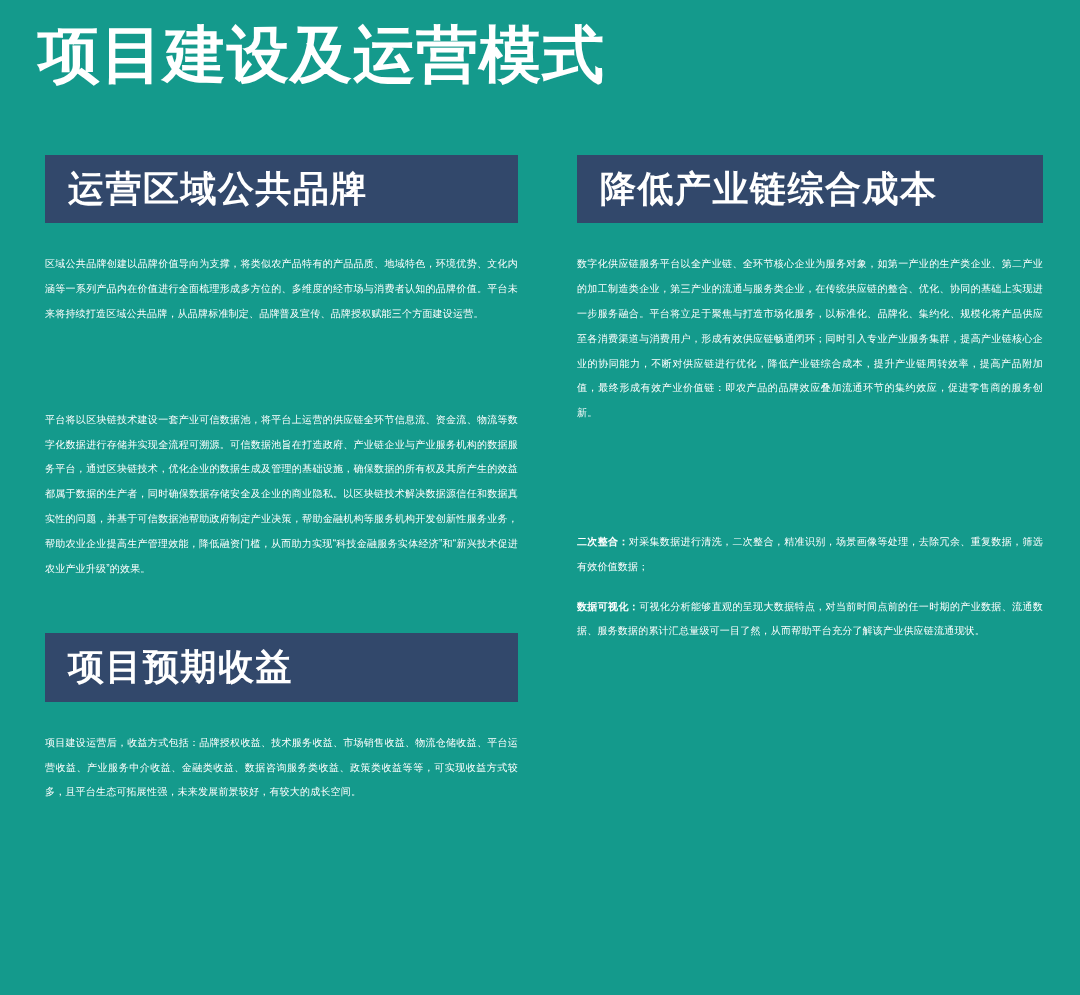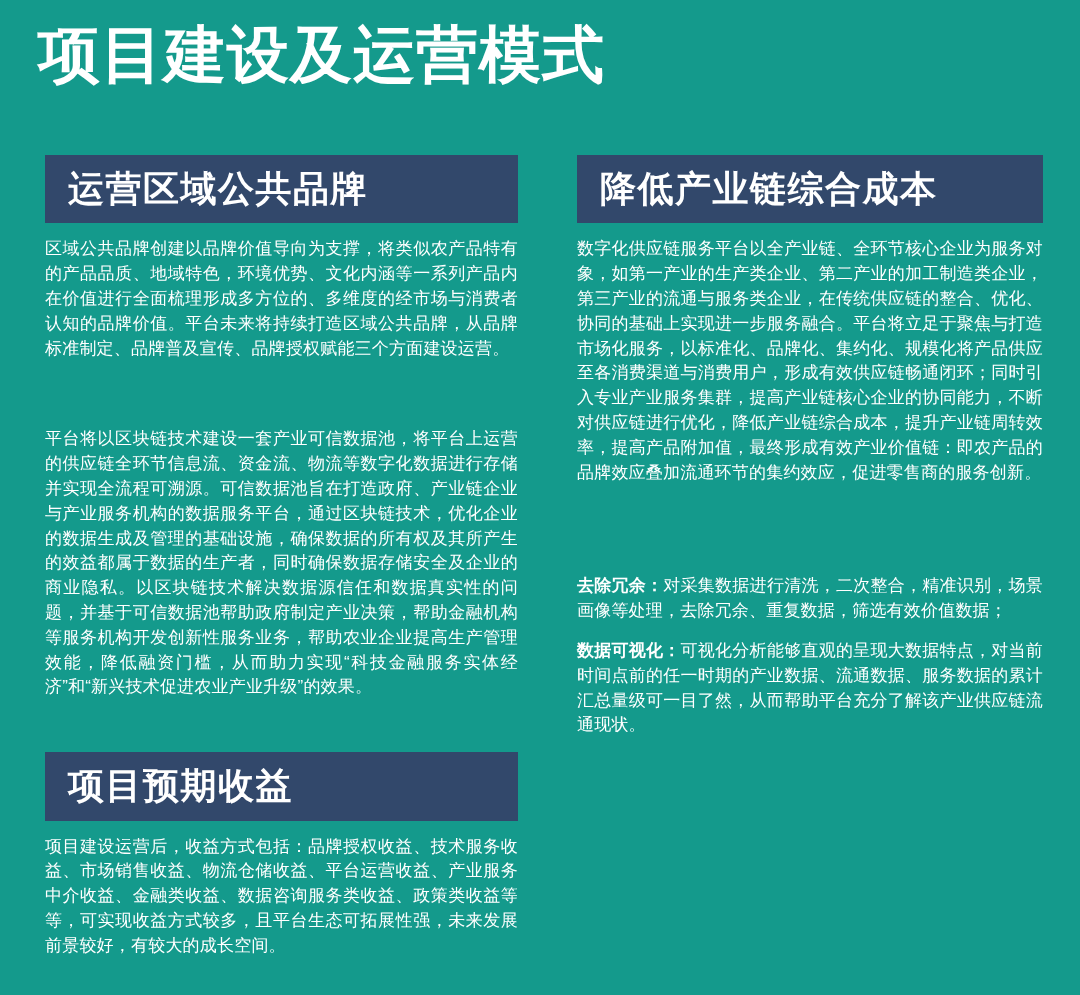--- a/index.html
+++ b/index.html
@@ -51,24 +51,24 @@
     color: #ffffff;
     font-size: 36px;
     font-weight: bold;
     letter-spacing: 1.5px;
     padding: 13px 0 14px 23px;
     box-sizing: border-box;
     line-height: 1.15;
   }
   .card-body {
     color: #ffffff;
-    font-size: 17px;
+    font-size: 10px;
     line-height: 24.8px;
     text-align: justify;
-    padding-top: 14px;
+    padding-top: 29px;
     letter-spacing: 0.2px;
   }
   .card-body p {
     margin: 0 0 0 0;
   }
   .card-body p + p {
     margin-top: 15px;
   }
   .lead {
     font-weight: bold;
@@ -117,20 +117,20 @@
       <div class="card-header">降低产业链综合成本</div>
       <div class="card-body">
         <p>数字化供应链服务平台以全产业链、全环节核心企业为服务对象，如第一产业的生产类企业、第二产业的加工制造类企业，第三产业的流通与服务类企业，在传统供应链的整合、优化、协同的基础上实现进一步服务融合。平台将立足于聚焦与打造市场化服务，以标准化、品牌化、集约化、规模化将产品供应至各消费渠道与消费用户，形成有效供应链畅通闭环；同时引入专业产业服务集群，提高产业链核心企业的协同能力，不断对供应链进行优化，降低产业链综合成本，提升产业链周转效率，提高产品附加值，最终形成有效产业价值链：即农产品的品牌效应叠加流通环节的集约效应，促进零售商的服务创新。</p>
       </div>
     </div>
 
     <div class="gap-lg"></div>
 
     <div class="card">
       <div class="card-body">
-        <p><span class="lead">去除冗余：</span><span>对采集数据进行清洗，二次整合，精准识别，场景画像等处理，去除冗余、重复数据，筛选有效价值数据；</span></p>
+        <p><span class="lead">二次整合：</span><span>对采集数据进行清洗，二次整合，精准识别，场景画像等处理，去除冗余、重复数据，筛选有效价值数据；</span></p>
         <p><span class="lead">数据可视化：</span><span>可视化分析能够直观的呈现大数据特点，对当前时间点前的任一时期的产业数据、流通数据、服务数据的累计汇总量级可一目了然，从而帮助平台充分了解该产业供应链流通现状。</span></p>
       </div>
     </div>
 
   </div>
 
 </div>
 
 </body></html>

